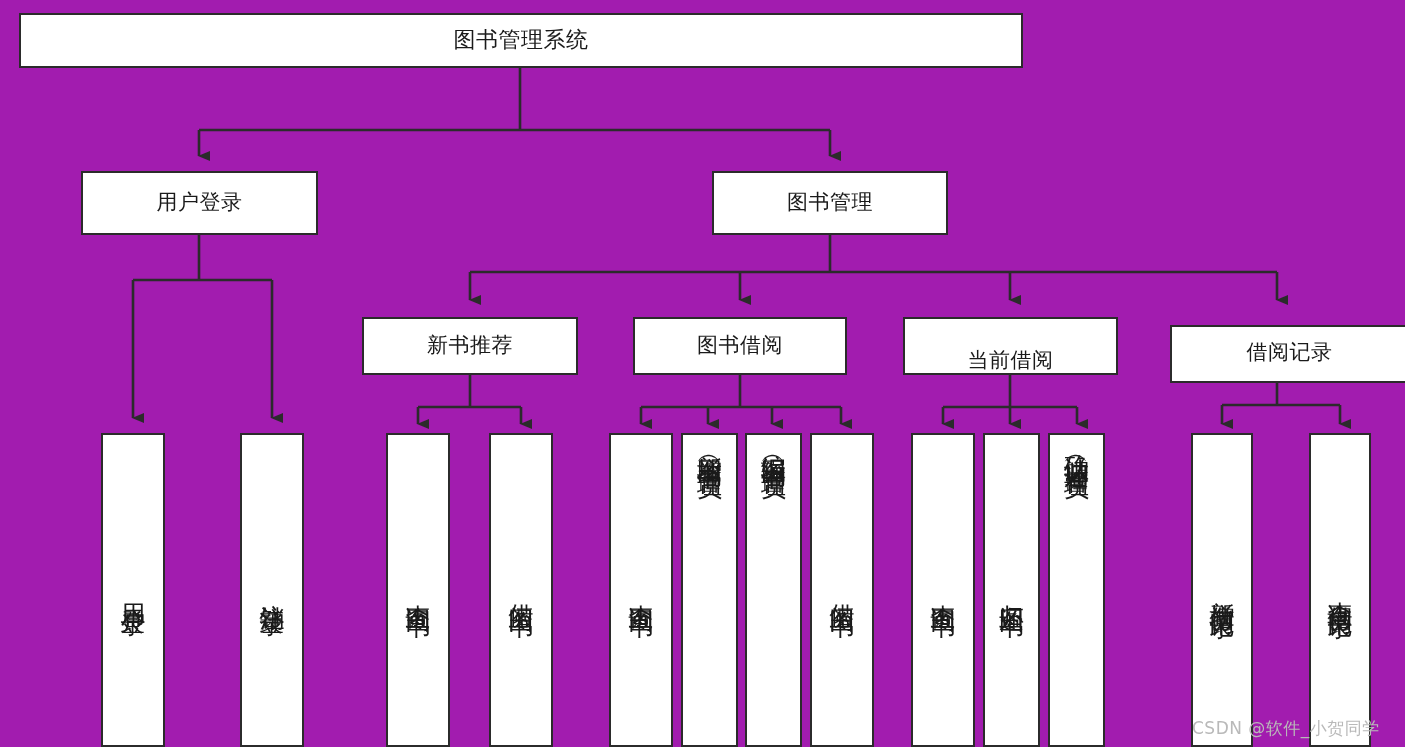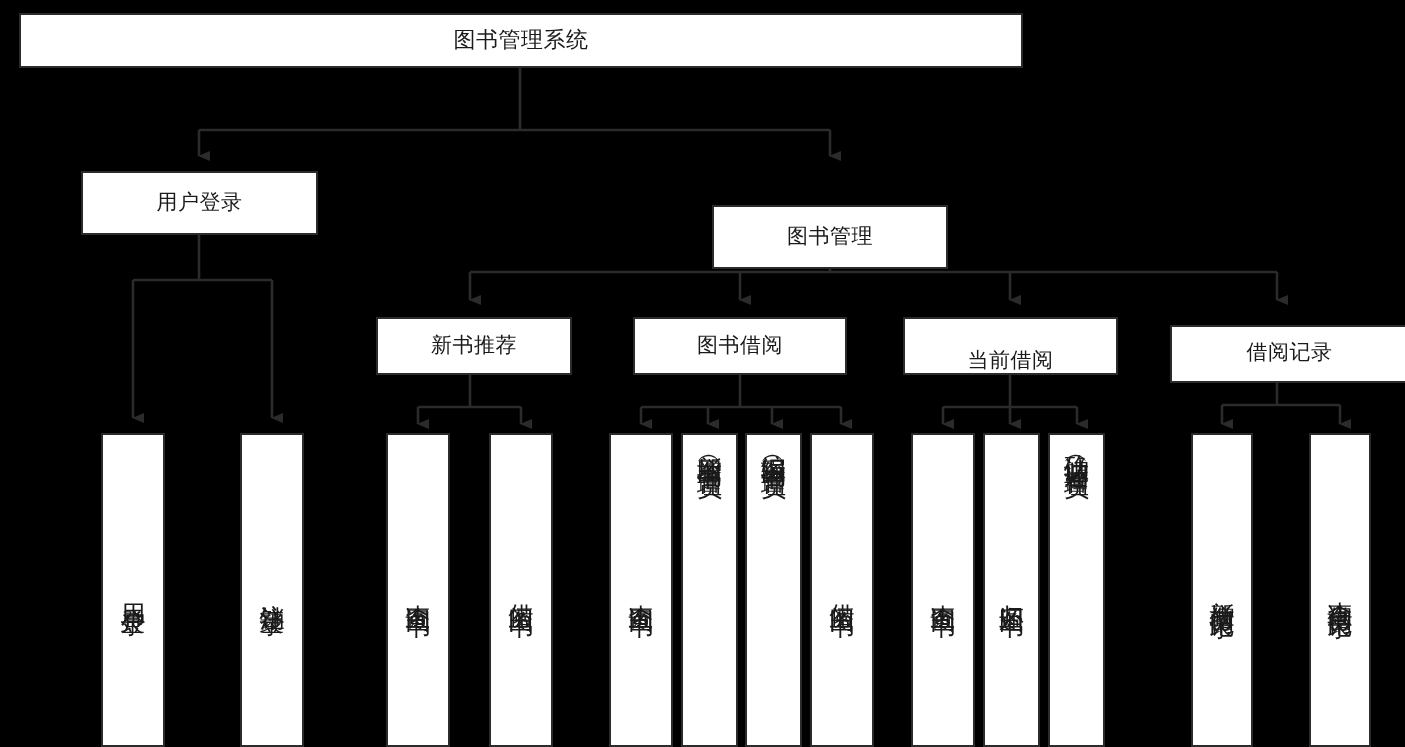--- a/index.html
+++ b/index.html
@@ -7,21 +7,21 @@
     padding: 0;
     background: #ffffff;
   }
   body {
     font-family: "DejaVu Sans", "Liberation Sans", sans-serif;
   }
   #canvas {
     position: relative;
     width: 1405px;
     height: 747px;
-    background: #000000;
+    background: #a21caf;
     overflow: hidden;
   }
   svg.links {
     position: absolute;
     left: 0;
     top: 0;
     width: 1405px;
     height: 747px;
     pointer-events: none;
   }
@@ -128,25 +128,25 @@
     </g>
   </svg>
 
   <div class="node horiz root" style="left:19px; top:13px; width:1004px; height:55px;">
     <span class="label">图书管理系统</span>
   </div>
 
   <div class="node horiz" style="left:81px; top:171px; width:237px; height:64px;">
     <span class="label">用户登录</span>
   </div>
-  <div class="node horiz" style="left:712px; top:171px; width:236px; height:64px;margin-top:34px;">
+  <div class="node horiz" style="left:712px; top:171px; width:236px; height:64px;">
     <span class="label">图书管理</span>
   </div>
 
-  <div class="node horiz" style="left:376px; top:317px; width:196px; height:58px;">
+  <div class="node horiz" style="left:362px; top:317px; width:216px; height:58px;">
     <span class="label">新书推荐</span>
   </div>
   <div class="node horiz" style="left:633px; top:317px; width:214px; height:58px;justify-content:center;">
     <span class="label">图书借阅</span>
   </div>
   <div class="node horiz" style="left:903px; top:317px; width:215px; height:58px;align-items:flex-end;">
     <span class="label">当前借阅</span>
   </div>
   <div class="node horiz" style="left:1170px; top:325px; width:239px; height:58px;font-family:Liberation Mono, monospace;">
     <span class="label">借阅记录</span>
@@ -189,14 +189,15 @@
     <span class="label">确认归还（管理员）</span>
   </div>
 
   <div class="node vert center" style="left:1191px; top:433px; width:62px; height:314px;">
     <span class="label">新增借阅记录</span>
   </div>
   <div class="node vert center" style="left:1309px; top:433px; width:62px; height:314px;">
     <span class="label">查询借阅记录</span>
   </div>
 
+  <div class="watermark" style="left:1192px; top:717px;">CSDN @软件_小贺同学</div>
 
 </div>
 
 </body></html>

